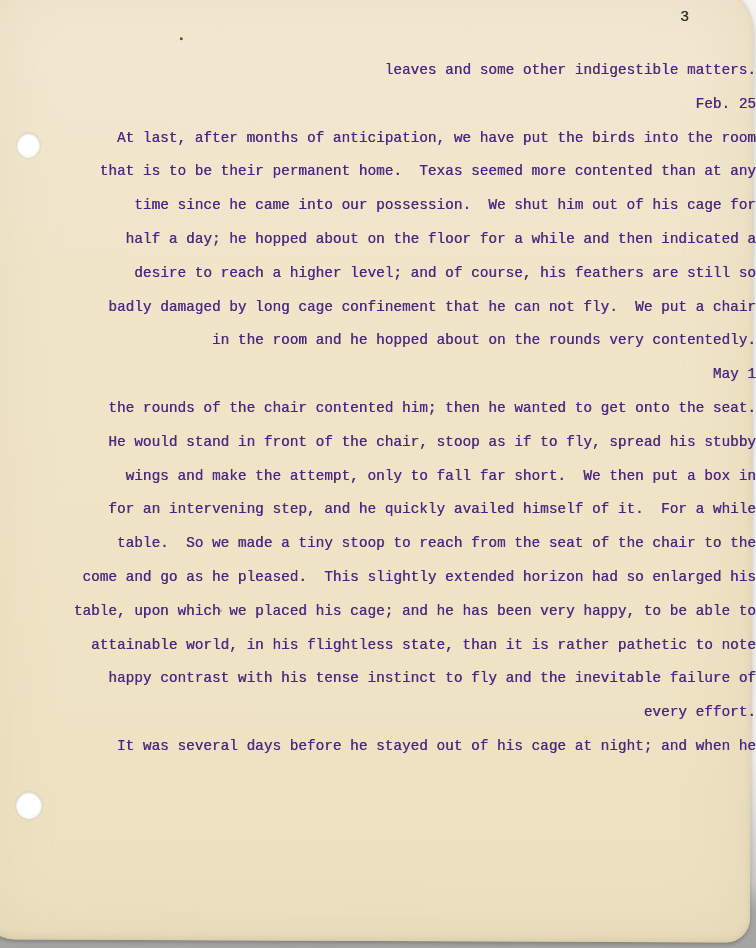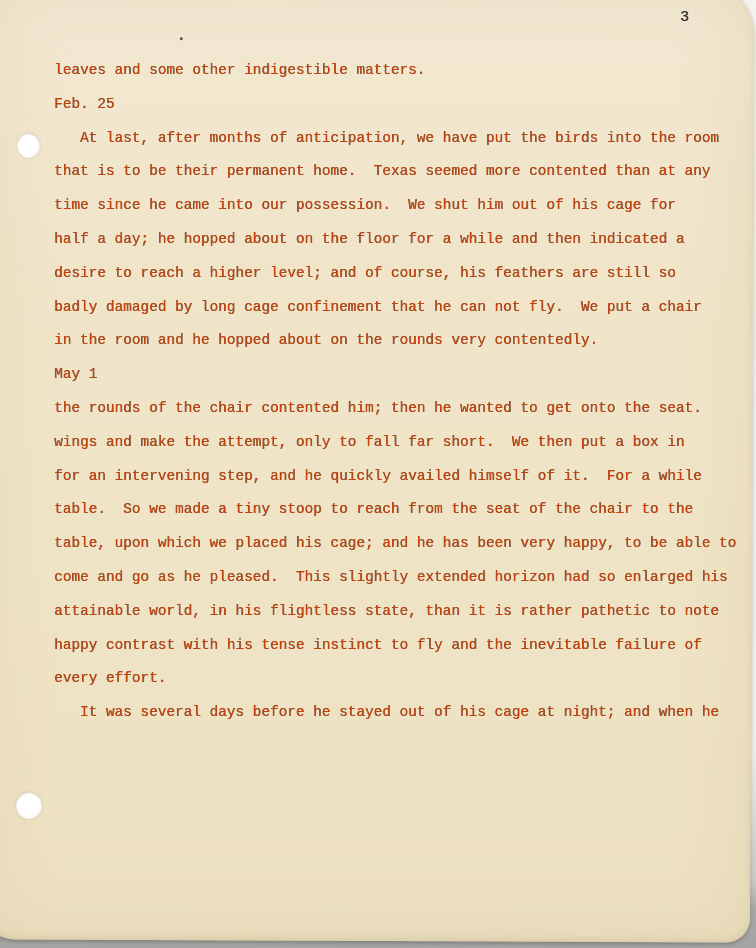--- a/index.html
+++ b/index.html
@@ -29,28 +29,29 @@
     border-radius: 50px 52px 24px 30px;
     transform: rotate(0.25deg);
     transform-origin: 50% 50%;
     box-shadow:
       inset 0 0 70px rgba(198, 178, 130, 0.22),
       inset 0 -2px 6px rgba(170, 150, 105, 0.25),
       0 2px 4px rgba(60, 60, 58, 0.35);
   }
   .content {
     position: absolute;
-    left: 54px;
+    left: 66px;
     top: 54px;
     width: 690px;
-    color: #c2410c;
+    color: #4c1d95;
     font-size: 14.4px;
     line-height: 33.8px;
     letter-spacing: 0px;
     text-shadow: 0.4px 0 0 rgba(45, 44, 39, 0.65);
+    text-align: right;
   }
   .content .line {
     white-space: pre;
     height: 33.8px;
   }
   .page-number {
     position: absolute;
     left: 680px;
     top: 8px;
     color: #2d2c27;
@@ -115,25 +116,26 @@
       <div class="line">Feb. 25</div>
       <div class="line">   At last, after months of anticipation, we have put the birds into the room</div>
       <div class="line">that is to be their permanent home.  Texas seemed more contented than at any</div>
       <div class="line">time since he came into our possession.  We shut him out of his cage for</div>
       <div class="line">half a day; he hopped about on the floor for a while and then indicated a</div>
       <div class="line">desire to reach a higher level; and of course, his feathers are still so</div>
       <div class="line">badly damaged by long cage confinement that he can not fly.  We put a chair</div>
       <div class="line">in the room and he hopped about on the rounds very contentedly.</div>
       <div class="line">May 1</div>
       <div class="line">the rounds of the chair contented him; then he wanted to get onto the seat.</div>
+      <div class="line">He would stand in front of the chair, stoop as if to fly, spread his stubby</div>
       <div class="line">wings and make the attempt, only to fall far short.  We then put a box in</div>
       <div class="line">for an intervening step, and he quickly availed himself of it.  For a while</div>
       <div class="line">table.  So we made a tiny stoop to reach from the seat of the chair to the</div>
+      <div class="line">come and go as he pleased.  This slightly extended horizon had so enlarged his</div>
       <div class="line">table, upon which we placed his cage; and he has been very happy, to be able to</div>
-      <div class="line">come and go as he pleased.  This slightly extended horizon had so enlarged his</div>
       <div class="line">attainable world, in his flightless state, than it is rather pathetic to note</div>
       <div class="line">happy contrast with his tense instinct to fly and the inevitable failure of</div>
       <div class="line">every effort.</div>
       <div class="line">   It was several days before he stayed out of his cage at night; and when he</div>
     </div>
 
   <div class="hole top"></div>
   <div class="hole bottom"></div>
 
 </div>

